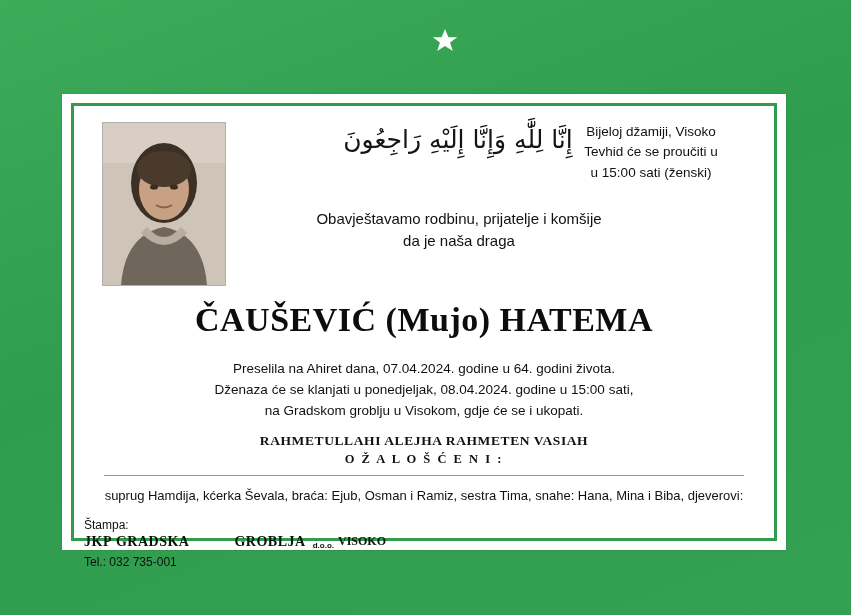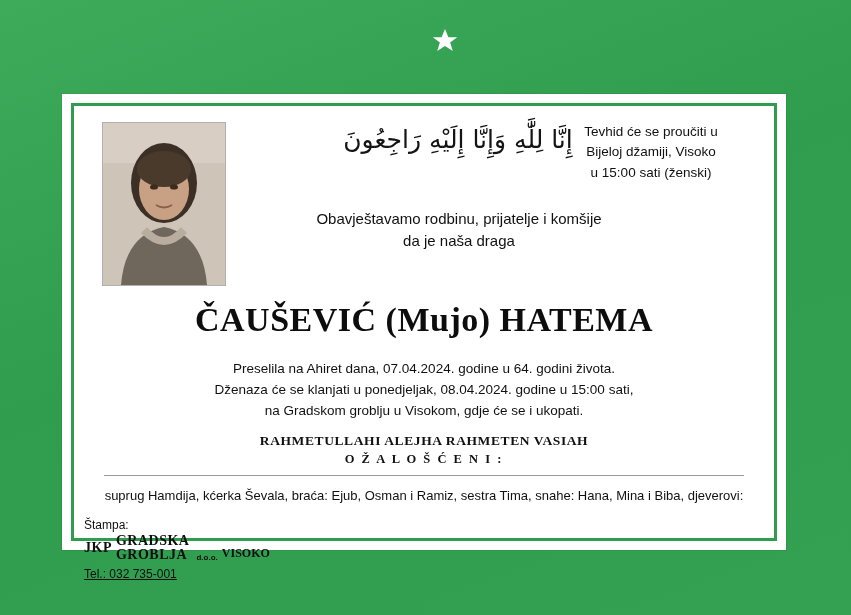--- a/index.html
+++ b/index.html
@@ -180,22 +180,23 @@
     gap: 4px;
   }
   .logo-jkp {
     font-family: "Liberation Serif", serif;
     font-size: 14px;
     font-weight: bold;
     letter-spacing: 0.5px;
   }
   .logo-stack {
     display: flex;
-    flex-direction: column;
+    flex-direction: row;
     line-height: 1.0;
+    gap: 45px;
   }
   .logo-gradska {
     font-family: "Liberation Serif", serif;
     font-size: 14px;
     font-weight: bold;
     letter-spacing: 0.5px;
   }
   .logo-groblja {
     font-family: "Liberation Serif", serif;
     font-size: 14px;
@@ -211,21 +212,20 @@
   .logo-visoko {
     font-family: "Liberation Serif", serif;
     font-size: 12px;
     font-weight: bold;
     align-self: flex-end;
     margin-bottom: 1px;
   }
   .tel {
     font-size: 12px;
     margin-top: 5px;
-    text-decoration: underline;
   }
 </style>
 </head>
 <body>
 
 <div class="poster">
 
   <div class="crescent-wrap">
     <svg width="86" height="60" viewBox="0 0 86 60">
       <path d="M44 2 A28 28 0 1 0 44 58 A22 22 0 1 1 44 2 Z" fill="#ffffff"></path>
@@ -255,22 +255,22 @@
         </div>
 
         <div class="arabic">إِنَّا لِلَّٰهِ وَإِنَّا إِلَيْهِ رَاجِعُونَ</div>
 
         <div class="notice">
           <div>Obavještavamo rodbinu, prijatelje i komšije</div>
           <div>da je naša draga</div>
         </div>
 
         <div class="tevhid">
+          <div>Bijeloj džamiji, Visoko</div>
           <div>Tevhid će se proučiti u</div>
-          <div>Bijeloj džamiji, Visoko</div>
           <div>u 15:00 sati (ženski)</div>
         </div>
       </div>
 
       <div class="name-block">
         <div class="name-main">ČAUŠEVIĆ (Mujo) HATEMA</div>
       </div>
 
       <div class="body-block">
         <div>Preselila na Ahiret dana, 07.04.2024. godine u 64. godini života.</div>

